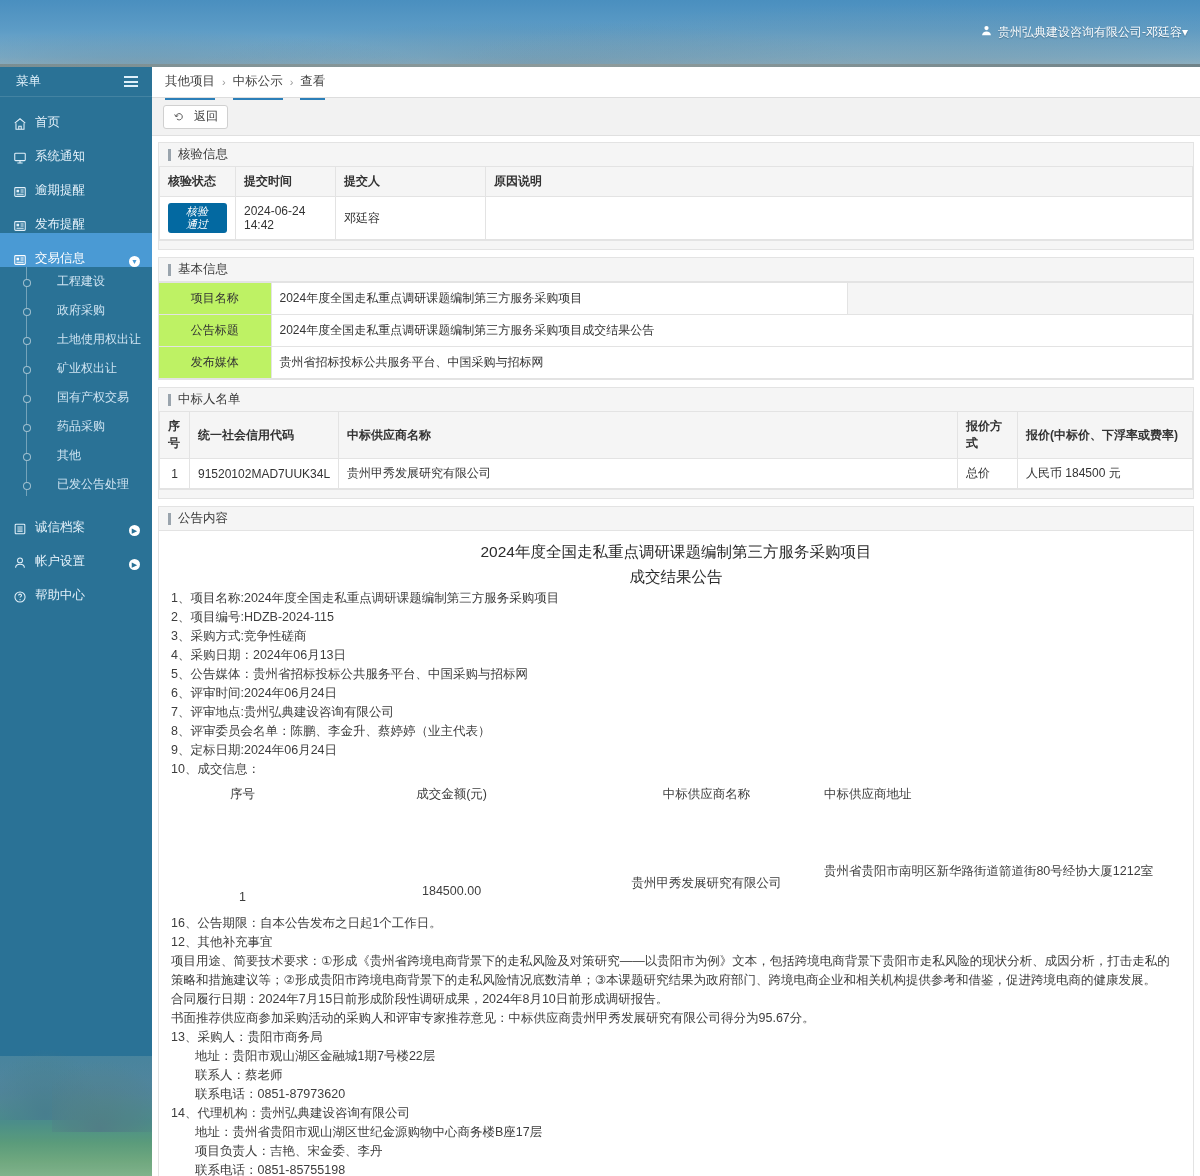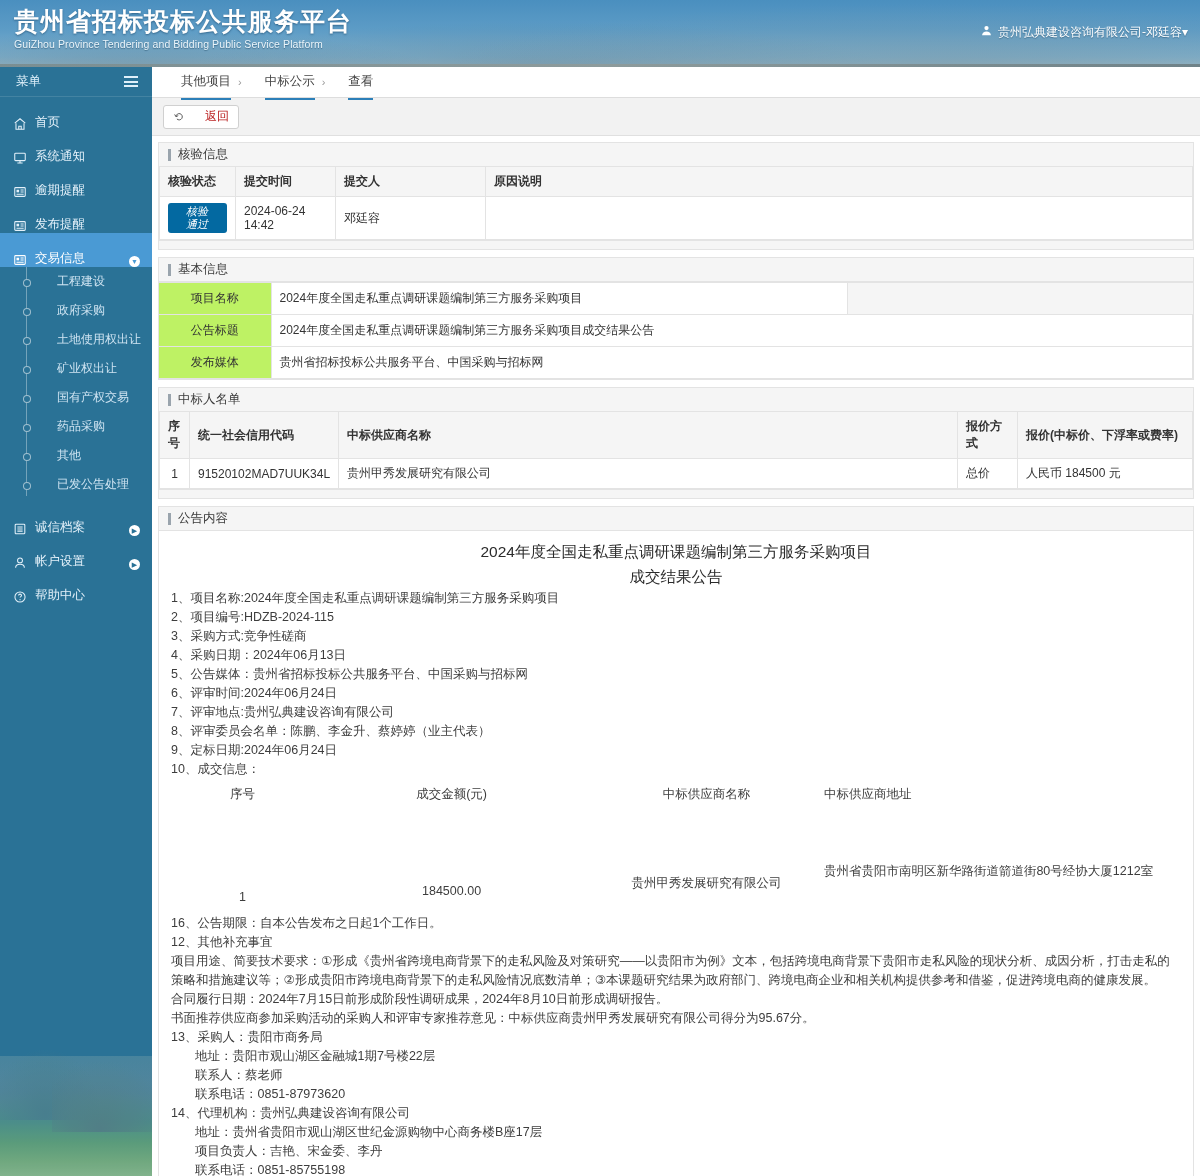--- a/index.html
+++ b/index.html
@@ -91,30 +91,30 @@
   }
   
   #main {
     position: absolute; left: 152px; top: 67px; width: 1048px; height: 1109px;
     background: #fff; overflow: hidden;
   }
   #crumbbar {
     height: 31px; border-bottom: 1px solid #ddd; background:#fff;
     display:flex; align-items:center; padding-left: 13px;
   }
-  .crumb { font-size: 12.5px; color: #444; cursor: pointer; position: relative; padding-bottom: 2px; margin-left: 16px; }
+  .crumb { font-size: 12.5px; color: #444; cursor: pointer; position: relative; padding-bottom: 2px; }
   .crumb:after {
     content:""; position:absolute; left:0; right:0; bottom: -8px; height: 2px; background:#2c7fb8;
   }
   .crumb-sep { margin: 0 7px; color: #999; font-size: 11px; }
   #toolbar { height: 38px; background:#f2f2f2; display:flex; align-items:center; padding-left: 11px;
              border-bottom: 1px solid #e0e0e0; }
   #back-btn {
     height: 24px; padding: 0 9px; background:#fff; border: 1px solid #d0d0d0; border-radius: 3px;
-    display:flex; align-items:center; gap:20px; font-size: 12px; color:#b91c1c; cursor:pointer;
+    display:flex; align-items:center; gap:9px; font-size: 12px; color:#404040; cursor:pointer;
   }
   #back-btn svg { display:block; }
   #content { padding: 6px 6px 0 6px; }
   .panel { border: 1px solid #e3e3e3; margin-bottom: 7px; background:#fff; }
   .panel-title {
     height: 24px; background: #f5f5f5; display:flex; align-items:center;
     padding-left: 9px; font-size: 12.5px; color: #3a3a3a; border-bottom:1px solid #e3e3e3;
   }
   .panel-title:before {
     content:""; display:inline-block; width: 3px; height: 12px; background:#9aa4ad; margin-right: 7px;
@@ -149,24 +149,20 @@
   .inner-tbl td { text-align:center; line-height: 18px; }
   .c-no { width: 70px; }
   .c-amt { width: 135px; }
   .c-name { width: 115px; }
   .c-addr { width: 175px; text-align: left !important; }
 </style>
 </head>
 <body>
 
 <div id="topbar">
-  <div id="logo-block">
-    <div id="site-title">贵州省招标投标公共服务平台</div>
-    <div id="site-subtitle">GuiZhou Province Tendering and Bidding Public Service Platform</div>
-  </div>
   <div id="user-area">
     <span class="uicon">
       <svg width="11" height="11" viewBox="0 0 16 16">
           <circle cx="8" cy="4.4" r="3.1" fill="#fff"></circle>
           <path d="M1.6 15c0-3.6 2.9-5.6 6.4-5.6s6.4 2 6.4 5.6z" fill="#fff"></path>
         </svg>
     </span><span>贵州弘典建设咨询有限公司-邓廷容</span><span>▾</span>
   </div>
 </div>
 

